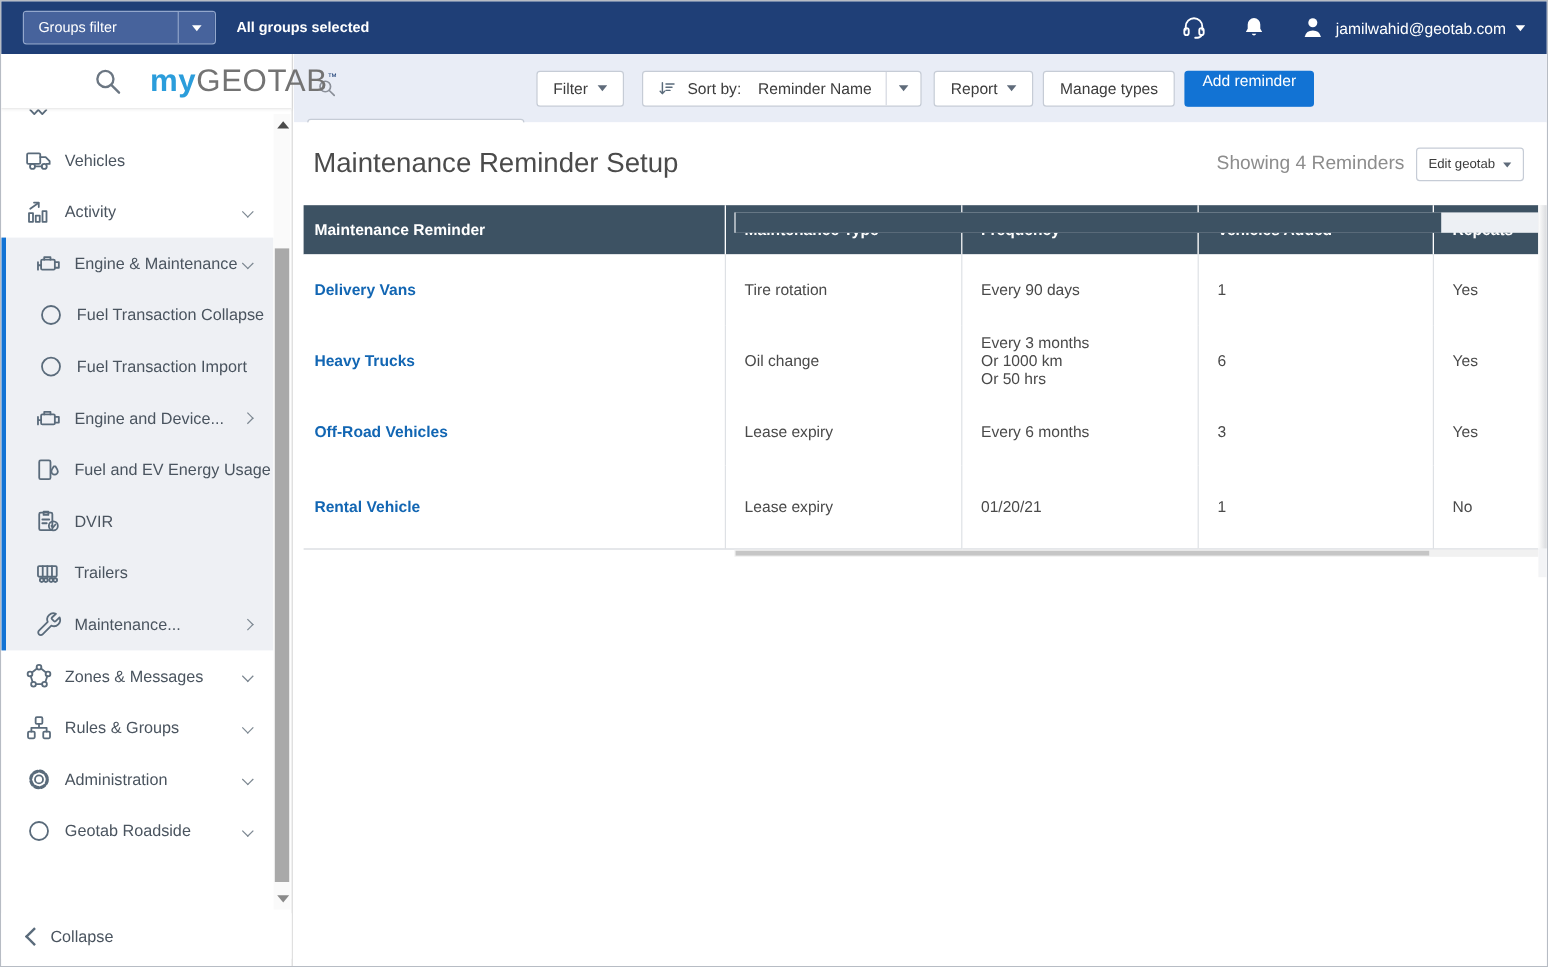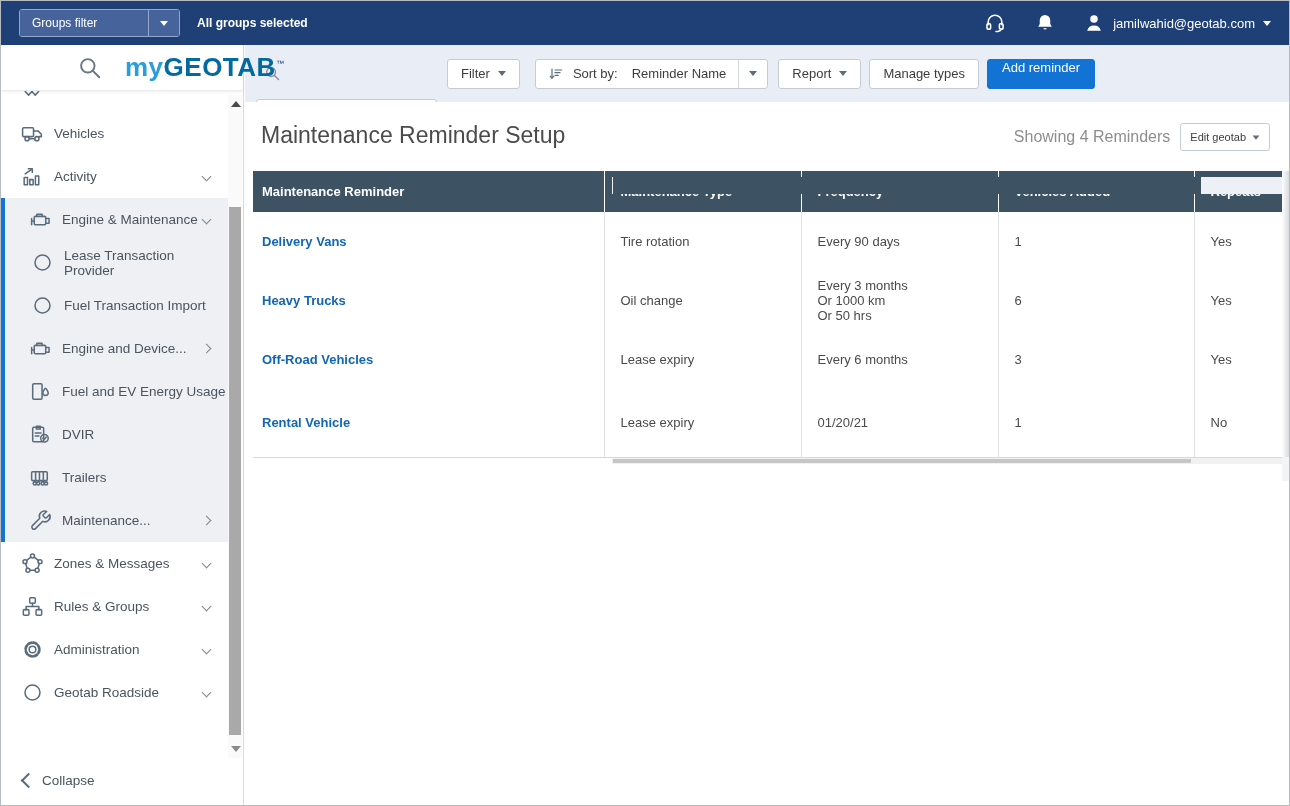--- a/index.html
+++ b/index.html
@@ -22,21 +22,21 @@
   .groups-status{color:#fff;font-size:12px;font-weight:bold;margin-left:17px;}
   .topbar-right{margin-left:auto;display:flex;align-items:center;margin-right:18px;gap:26px;}
   .tb-icon-btn{width:24px;height:24px;display:flex;align-items:center;justify-content:center;cursor:pointer;}
   .user-menu{display:flex;align-items:center;gap:8px;cursor:pointer;}
   .user-email{color:#fff;font-size:13px;}
   
   .sidebar{position:absolute;top:44px;left:0;width:243px;bottom:0;background:#fff;border-right:1px solid #d9d9d9;}
   .logo-row{height:46px;display:flex;align-items:center;border-bottom:1px solid #ececec;box-shadow:0 1px 3px rgba(0,0,0,.07);position:relative;z-index:3;background:#fff;padding-left:76px;}
   .logo{margin-left:22px;font-size:26px;letter-spacing:.5px;white-space:nowrap;cursor:pointer;}
   .logo .my{color:#2b9ddb;font-weight:bold;}
-  .logo .geotab{color:#0369a1;font-weight:bold;}
+  .logo .geotab{color:#737373;font-weight:normal;}
   .logo .tm{font-size:8px;color:#1b3e75;vertical-align:super;}
   .nav{position:absolute;top:46px;left:0;right:15px;bottom:44px;overflow:hidden;}
   .nav-item{height:43px;display:flex;align-items:center;padding-left:18px;cursor:pointer;position:relative;}
   .nav-item .nav-icon{width:26px;height:26px;flex:0 0 26px;display:flex;align-items:center;justify-content:center;}
   .nav-item .nav-label{font-size:13.5px;color:#4a545f;margin-left:9px;}
   .nav-item .chev{margin-left:auto;margin-right:18px;}
   .chev{width:7px;height:7px;border-right:1.6px solid #7c8791;border-bottom:1.6px solid #7c8791;transform:rotate(45deg);display:inline-block;}
   .chev.right{transform:rotate(-45deg);}
   .nav-partial{height:21px;overflow:hidden;display:flex;align-items:flex-start;padding-left:18px;cursor:pointer;}
   .nav-partial .nav-icon{margin-top:-14px;}
@@ -190,21 +190,21 @@
           </span>
     <span class="nav-label">Engine &amp; Maintenance</span>
   <span class="chev"></span>
         </div>
         <div class="nav-item sub">
     <span class="nav-icon">
             <svg width="25" height="25" viewBox="0 0 24 24" fill="none" stroke="#5a6b7b" stroke-width="1.45" stroke-linecap="round" stroke-linejoin="round">
               <circle cx="12" cy="12" r="7.2"></circle>
             </svg>
           </span>
-    <span class="nav-label">Lease Transaction Provider</span>
+    <span class="nav-label">Fuel Transaction Collapse</span>
   </div>
         <div class="nav-item sub">
     <span class="nav-icon">
             <svg width="25" height="25" viewBox="0 0 24 24" fill="none" stroke="#5a6b7b" stroke-width="1.45" stroke-linecap="round" stroke-linejoin="round">
               <circle cx="12" cy="12" r="7.2"></circle>
             </svg>
           </span>
     <span class="nav-label">Fuel Transaction Import</span>
   </div>
         <div class="nav-item">

